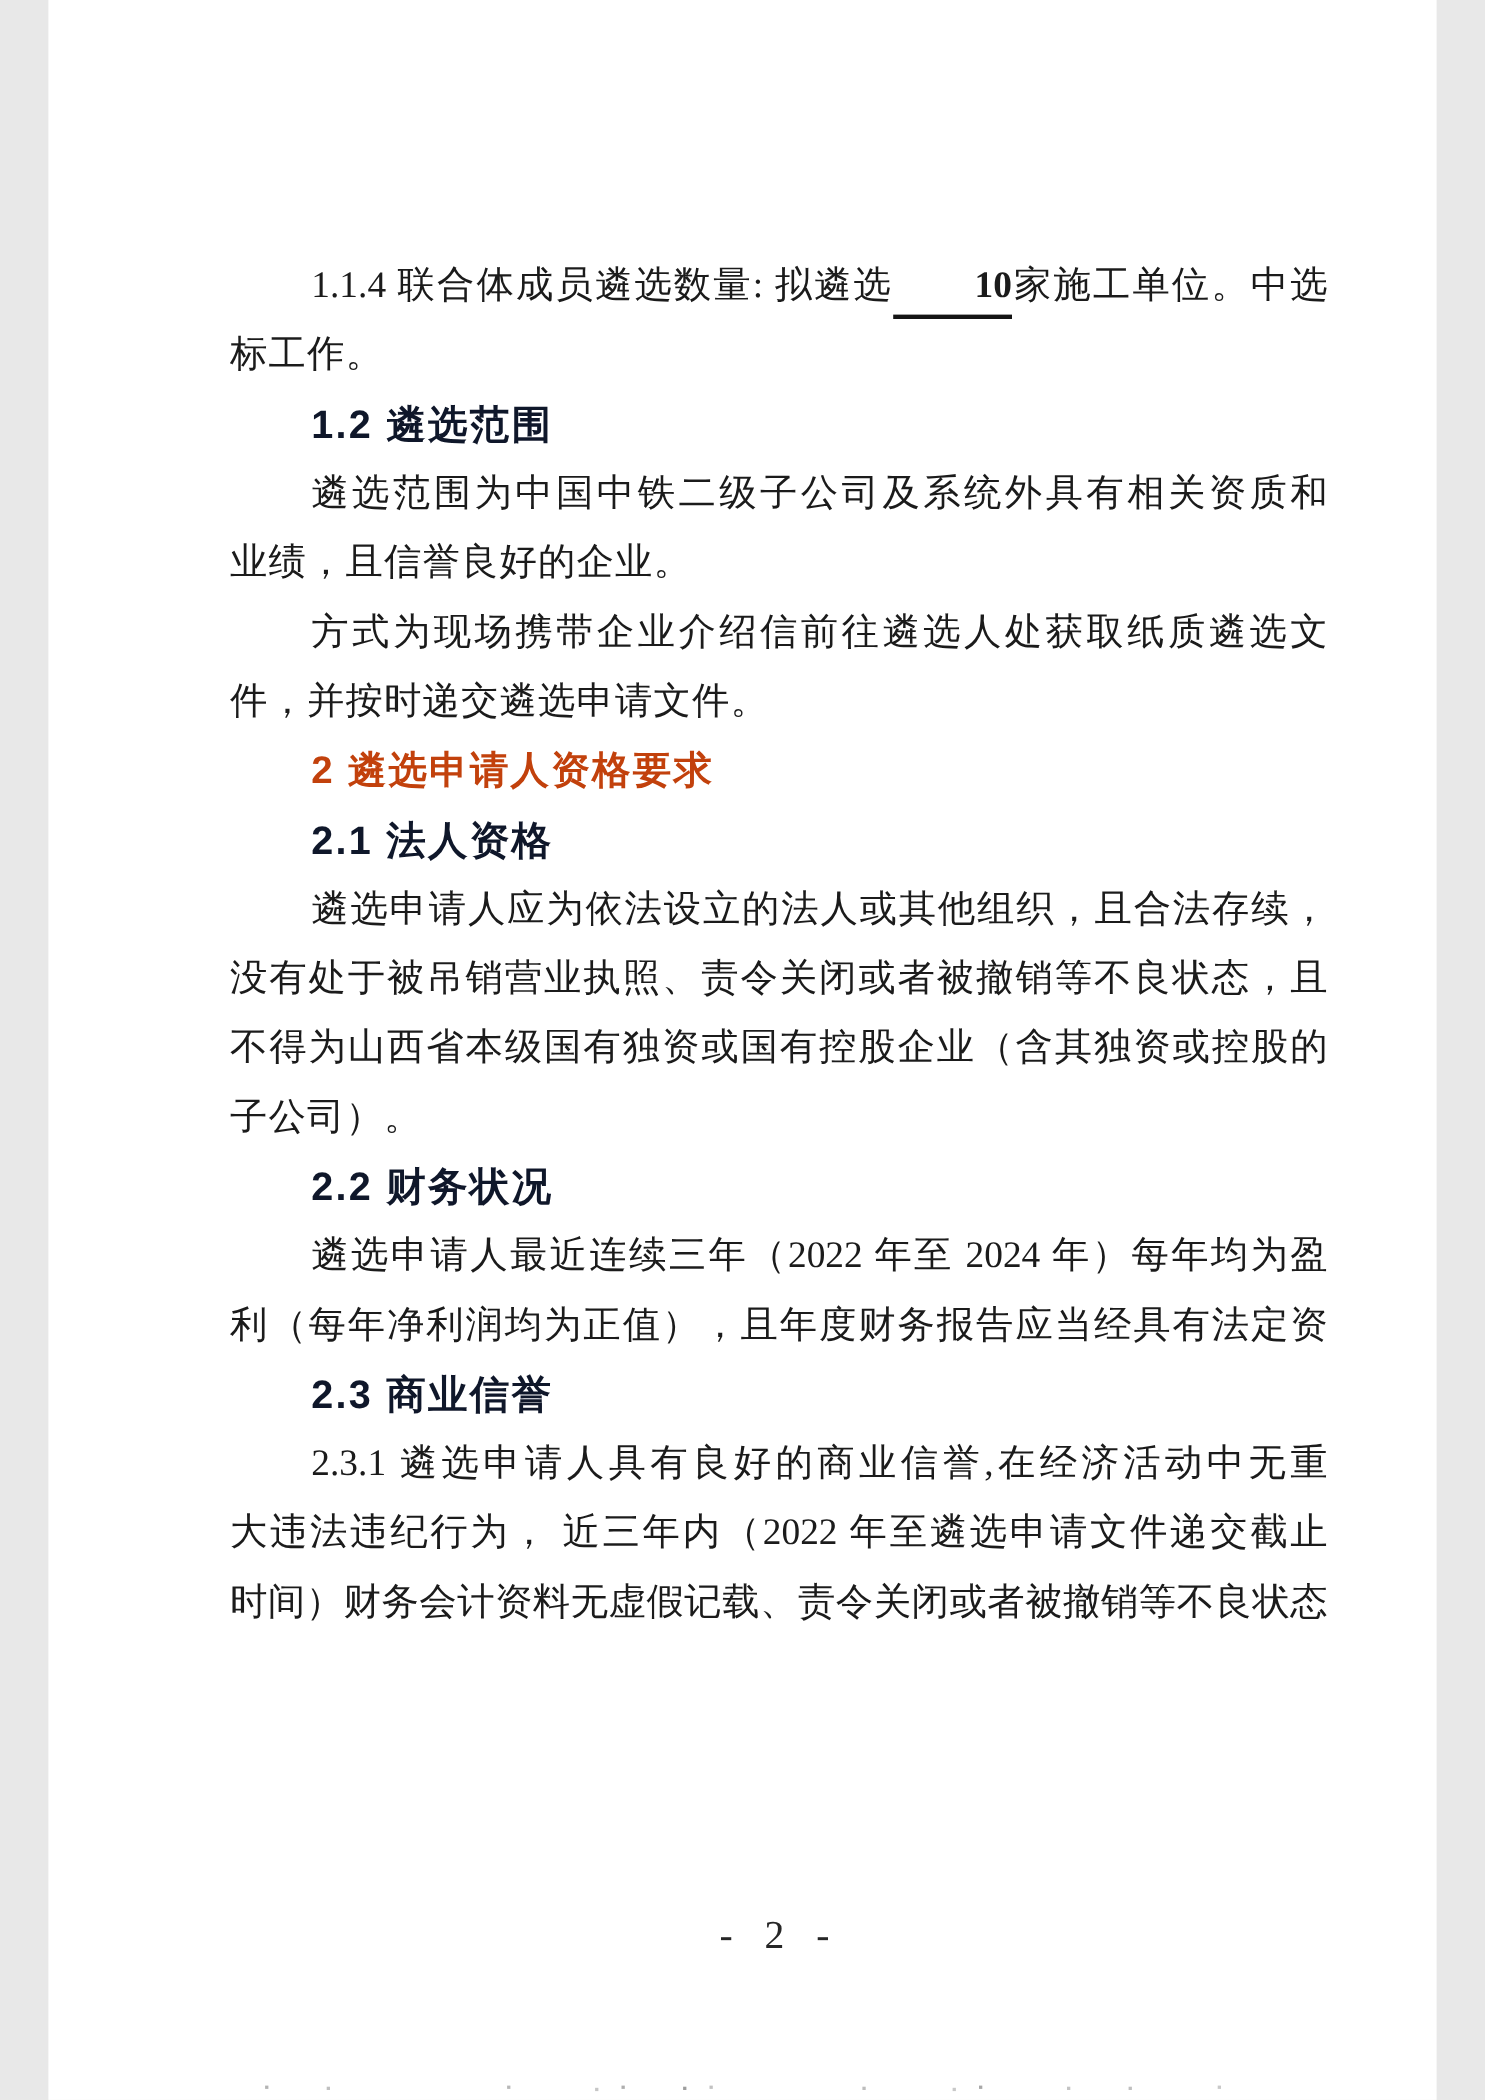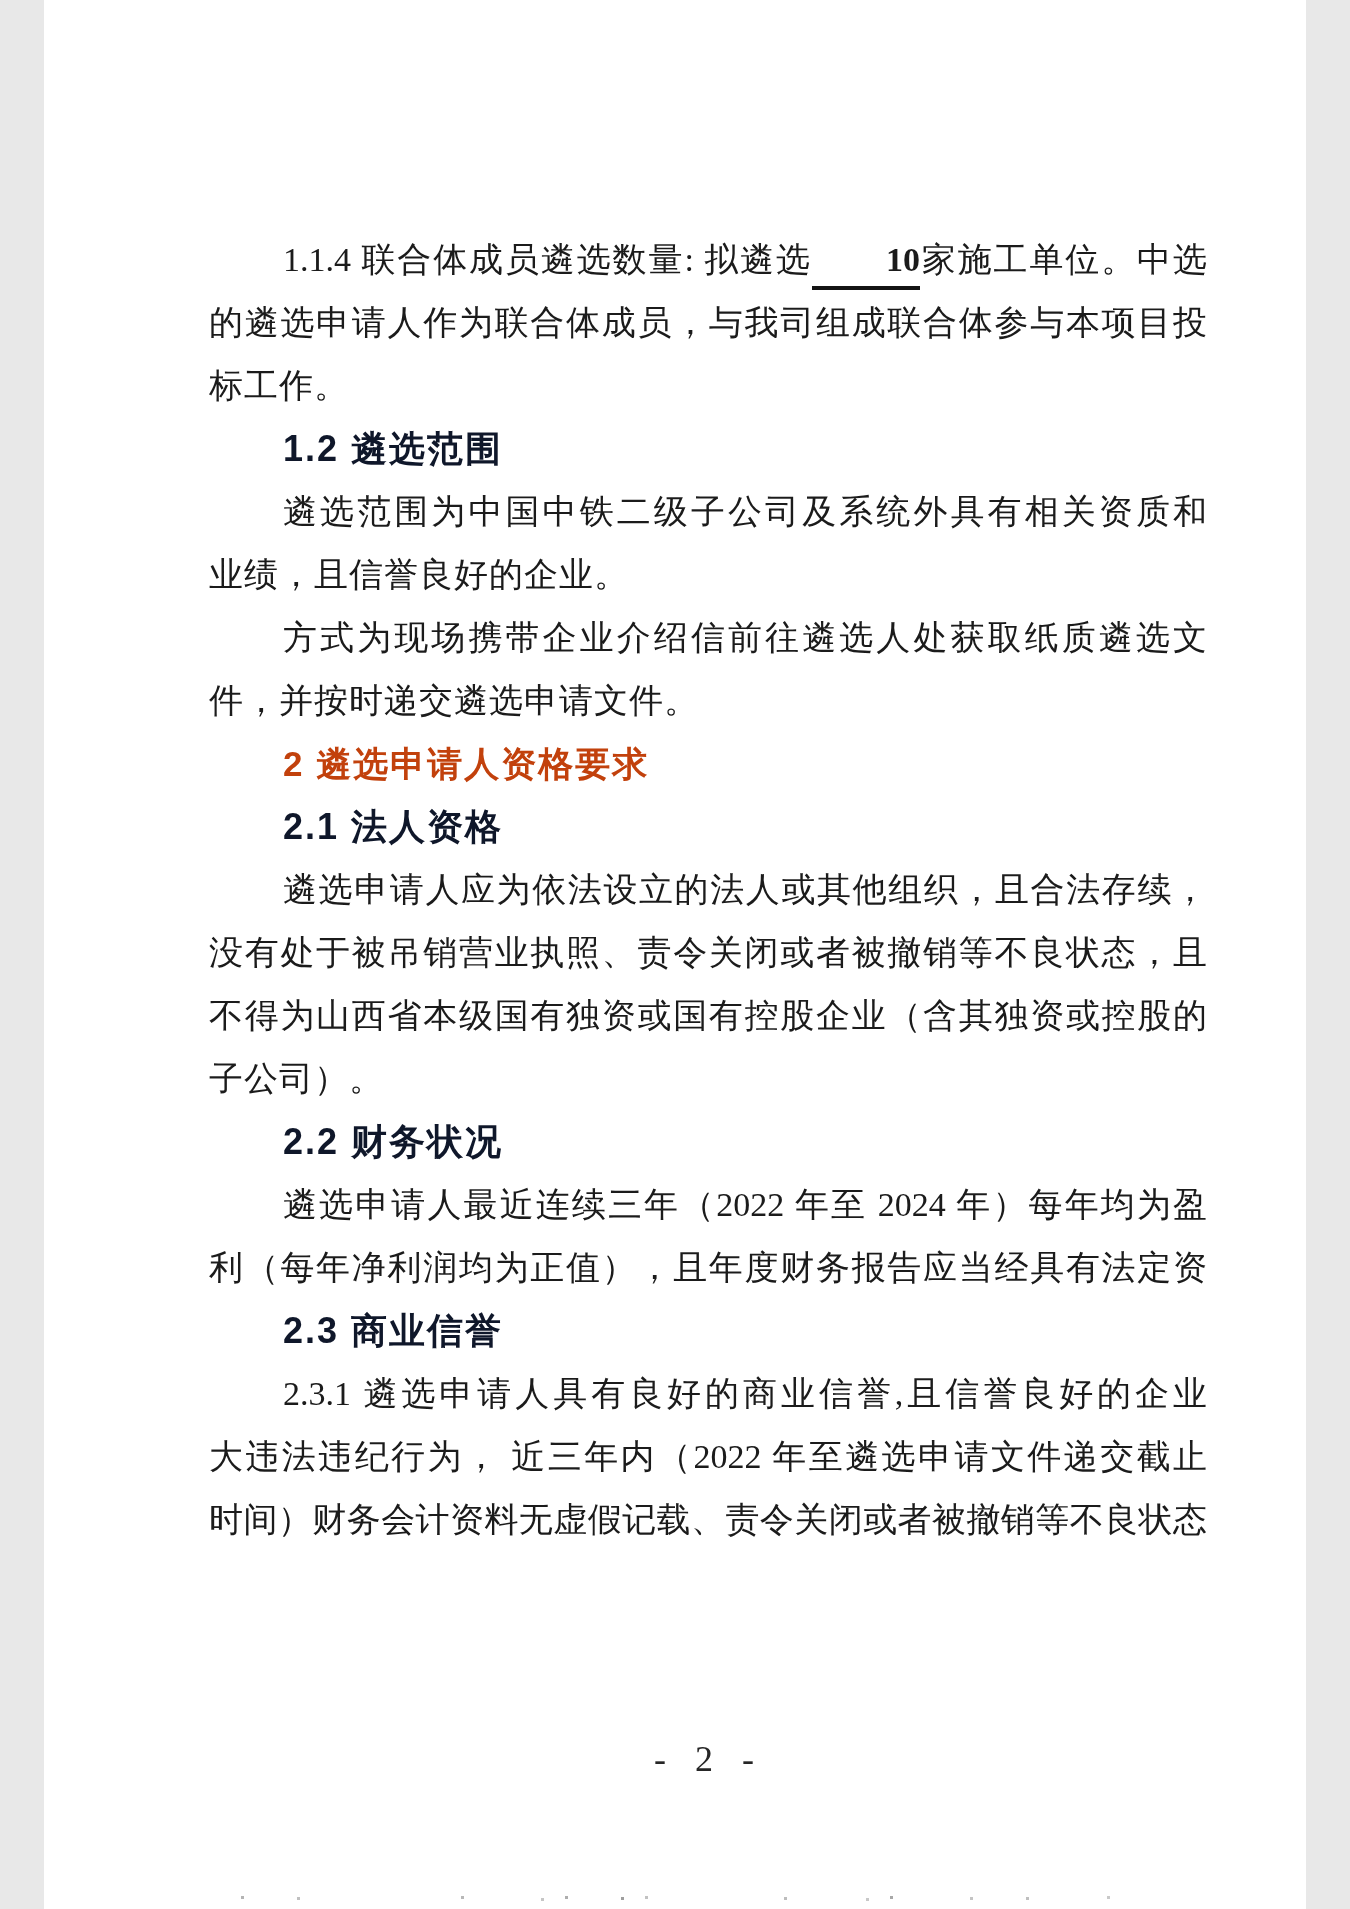--- a/index.html
+++ b/index.html
@@ -89,21 +89,20 @@
 </style>
 </head>
 <body>
 
 <div class="page">
   <div class="content">
 
     <div class="line j ind">
       <span>1.1.4 联合体成员遴选数量: 拟遴选</span><span class="blank">10</span><span>家施工单位。中选</span>
     </div>
-    <div class="line j">的遴选申请人作为联合体成员，与我司组成联合体参与本项目投</div>
     <div class="line">标工作。</div>
 
     <div class="line h ind">1.2 遴选范围</div>
     <div class="line j ind">遴选范围为中国中铁二级子公司及系统外具有相关资质和</div>
     <div class="line">业绩，且信誉良好的企业。</div>
 
     <div class="line j ind">方式为现场携带企业介绍信前往遴选人处获取纸质遴选文</div>
     <div class="line">件，并按时递交遴选申请文件。</div>
 
     <div class="line h2n ind">2 遴选申请人资格要求</div>
@@ -112,21 +111,21 @@
     <div class="line j ind">遴选申请人应为依法设立的法人或其他组织，且合法存续，</div>
     <div class="line j">没有处于被吊销营业执照、责令关闭或者被撤销等不良状态，且</div>
     <div class="line j">不得为山西省本级国有独资或国有控股企业（含其独资或控股的</div>
     <div class="line">子公司）。</div>
 
     <div class="line h ind">2.2 财务状况</div>
     <div class="line j ind">遴选申请人最近连续三年（2022 年至 2024 年）每年均为盈</div>
     <div class="line j">利（每年净利润均为正值），且年度财务报告应当经具有法定资</div>
 
     <div class="line h ind">2.3 商业信誉</div>
-    <div class="line j ind">2.3.1 遴选申请人具有良好的商业信誉,且信誉良好的企业</div>
+    <div class="line j ind">2.3.1 遴选申请人具有良好的商业信誉,在经济活动中无重</div>
     <div class="line j">大违法违纪行为， 近三年内（2022 年至遴选申请文件递交截止</div>
     <div class="line j">时间）财务会计资料无虚假记载、责令关闭或者被撤销等不良状态</div>
 
   </div>
 
   <div class="footer">- 2 -</div>
 
   <div class="specks"></div>
 </div>
 

